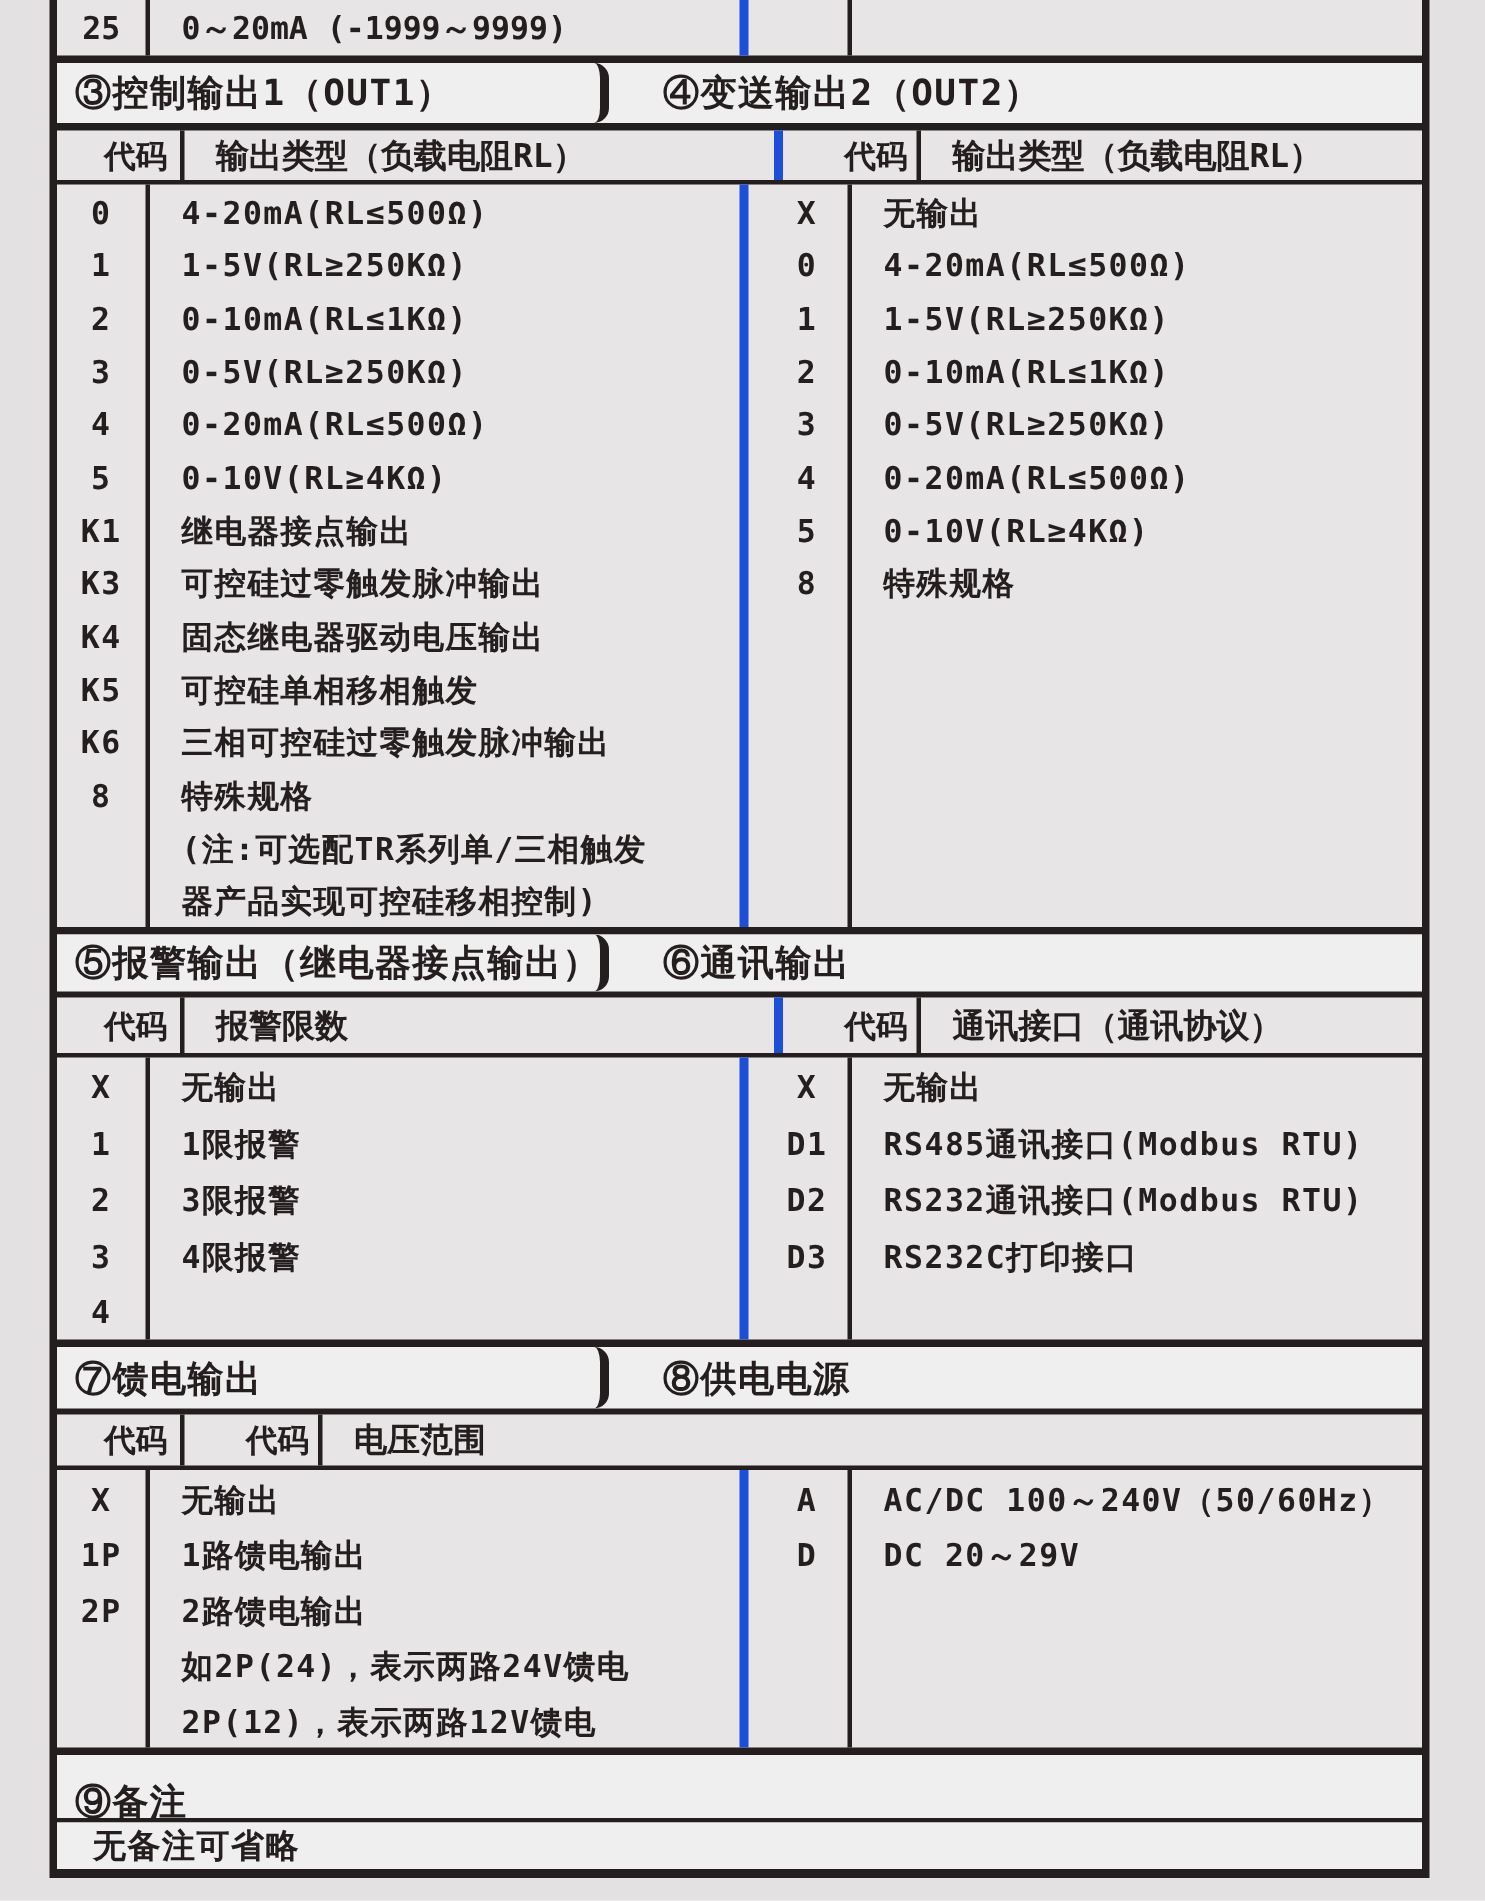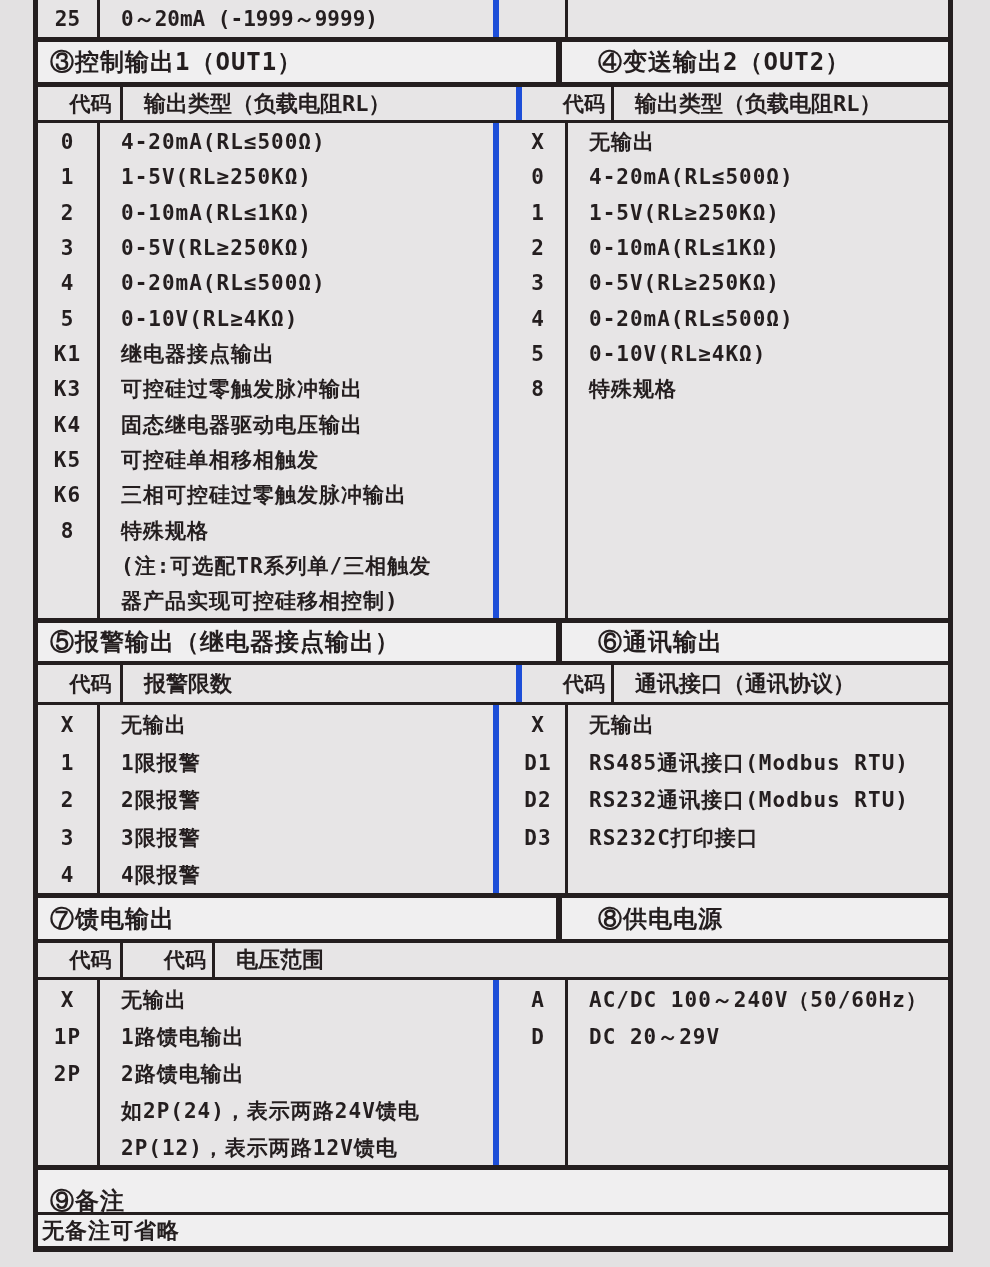--- a/index.html
+++ b/index.html
@@ -33,41 +33,41 @@
   .code-r { width: 57px;  border-right: 3px solid #241e1f; text-align: center; }
   .desc-r { flex: 1; padding-left: 9px; }
   .sec-head {
     background: #f0eff0;
     display: flex;
     align-items: center;
     font-size: 24px;
     letter-spacing: 1px;
   }
   .sec-head .cell { height: 100%; display: flex; align-items: center; }
-  .sec-head .h-l { width: 524px; border-right: 6px solid #241e1f; padding-left: 12px; box-sizing: border-box; }
+  .sec-head .h-l { width: 368px; border-right: 6px solid #241e1f; padding-left: 12px; box-sizing: border-box; border-radius: 10px; }
   .sec-head .h-r { flex: 1; padding-left: 24px; }
   .sec-head .h-full { flex: 1; padding-left: 12px; margin-top: 20px; }
   .colhead { font-size: 22px; }
   .colhead .cell { display: flex; align-items: center; }
   .colhead .code-l, .colhead .code-r { justify-content: center; font-size: 21px; letter-spacing: 0; margin-left: 23px; }
   .body-row { font-size: 21px; }
   .body-row .cell { padding-top: 2px; }
   .ln { letter-spacing: 1px; white-space: nowrap; }
   .lh-a .ln { height: 35.35px; line-height: 35.35px; }
   .lh-b .ln { height: 37.6px;  line-height: 37.6px; }
   .lh-c .ln { height: 37px;    line-height: 37px; }
   .toprow { font-size: 21px; }
   .toprow .cell { display: flex; align-items: center; }
   .toprow .code-l { justify-content: center; }
   .full-note {
     background: #f0eff0;
     display: flex;
     align-items: center;
     font-size: 22px;
-    padding-left: 4px;
+    padding-left: 24px;
     letter-spacing: 1px;
     box-sizing: border-box;
   }
 </style>
 </head>
 <body>
 
 <div class="page">
   <div class="tbl">
 
@@ -161,21 +161,20 @@
       <div class="cell code-l">
           <div class="ln">X</div>
           <div class="ln">1</div>
           <div class="ln">2</div>
           <div class="ln">3</div>
           <div class="ln">4</div>
         </div>
       <div class="cell desc-l">
           <div class="ln">无输出</div>
           <div class="ln">1限报警</div>
-          <div class="ln">2限报警</div>
           <div class="ln">3限报警</div>
           <div class="ln">4限报警</div>
         </div>
       <div class="cell code-r">
           <div class="ln">X</div>
           <div class="ln">D1</div>
           <div class="ln">D2</div>
           <div class="ln">D3</div>
         </div>
       <div class="cell desc-r">

